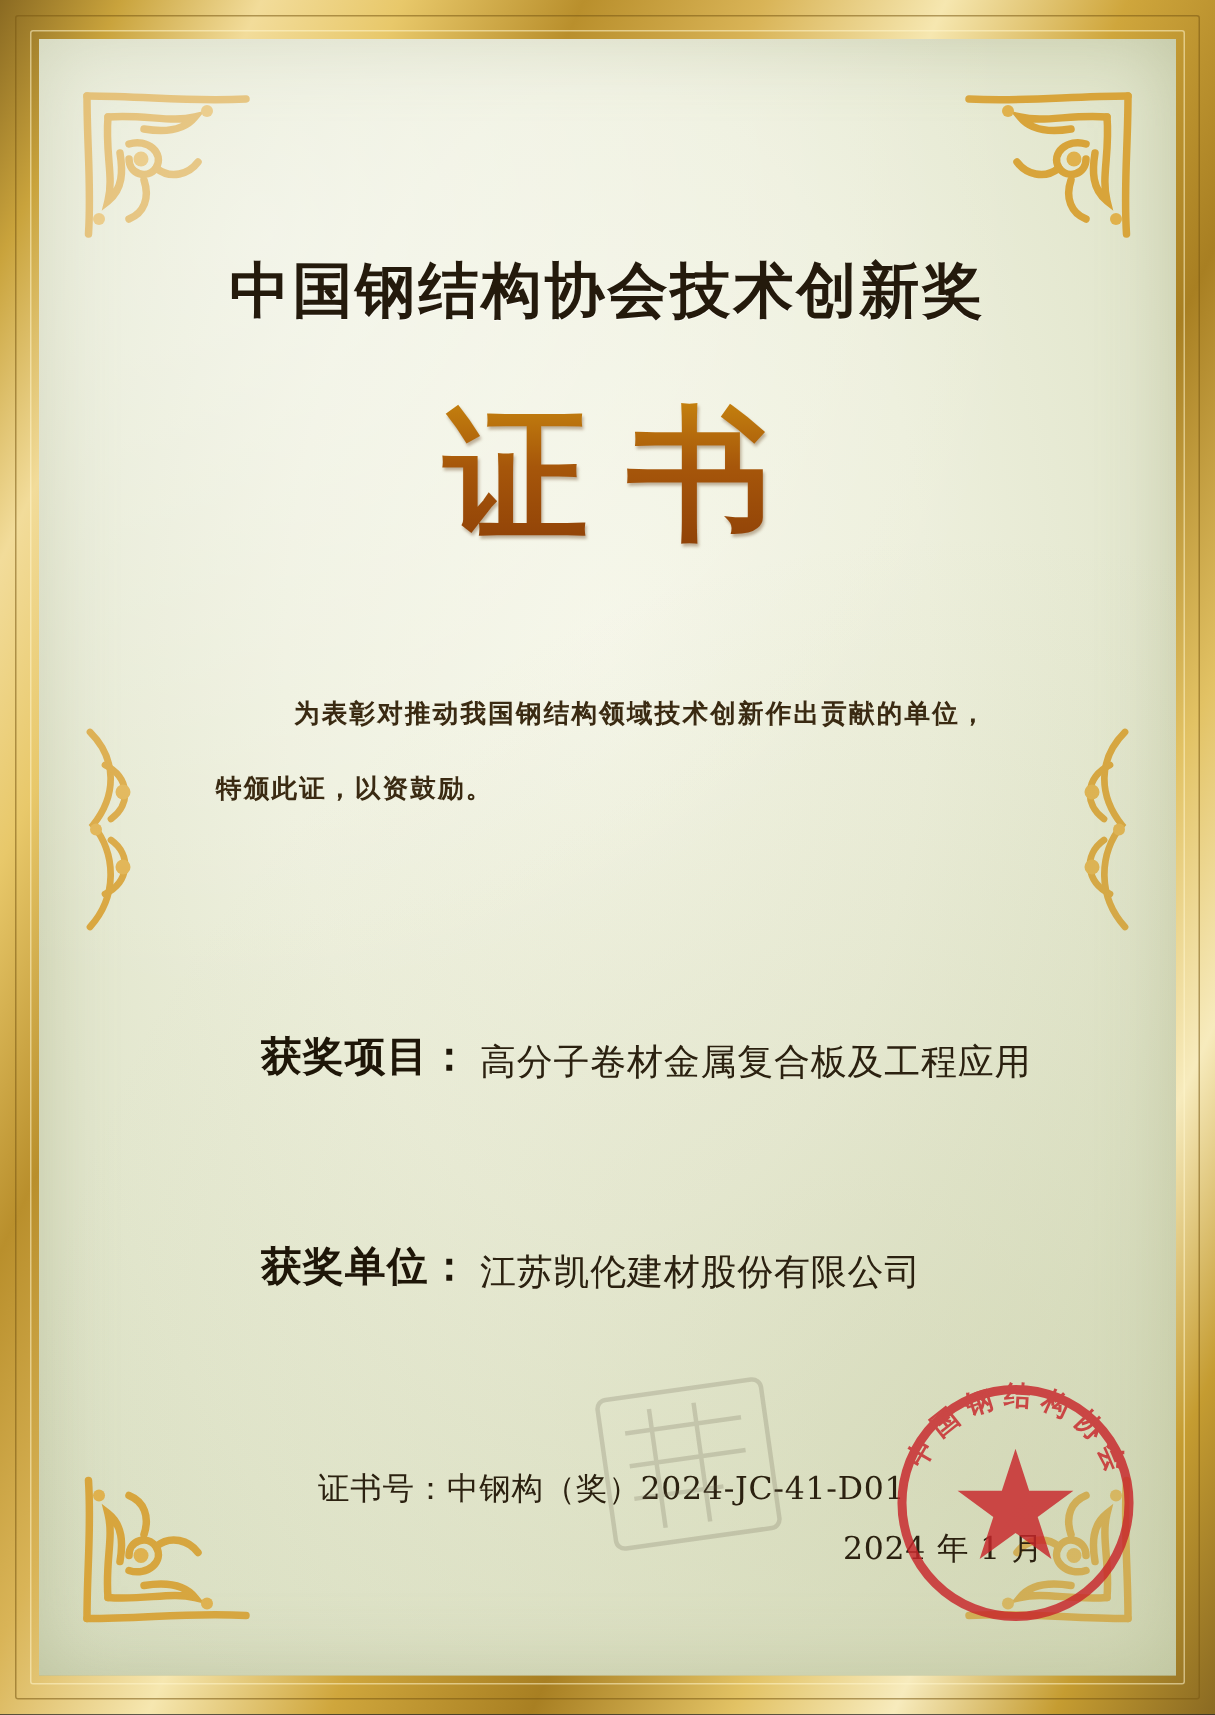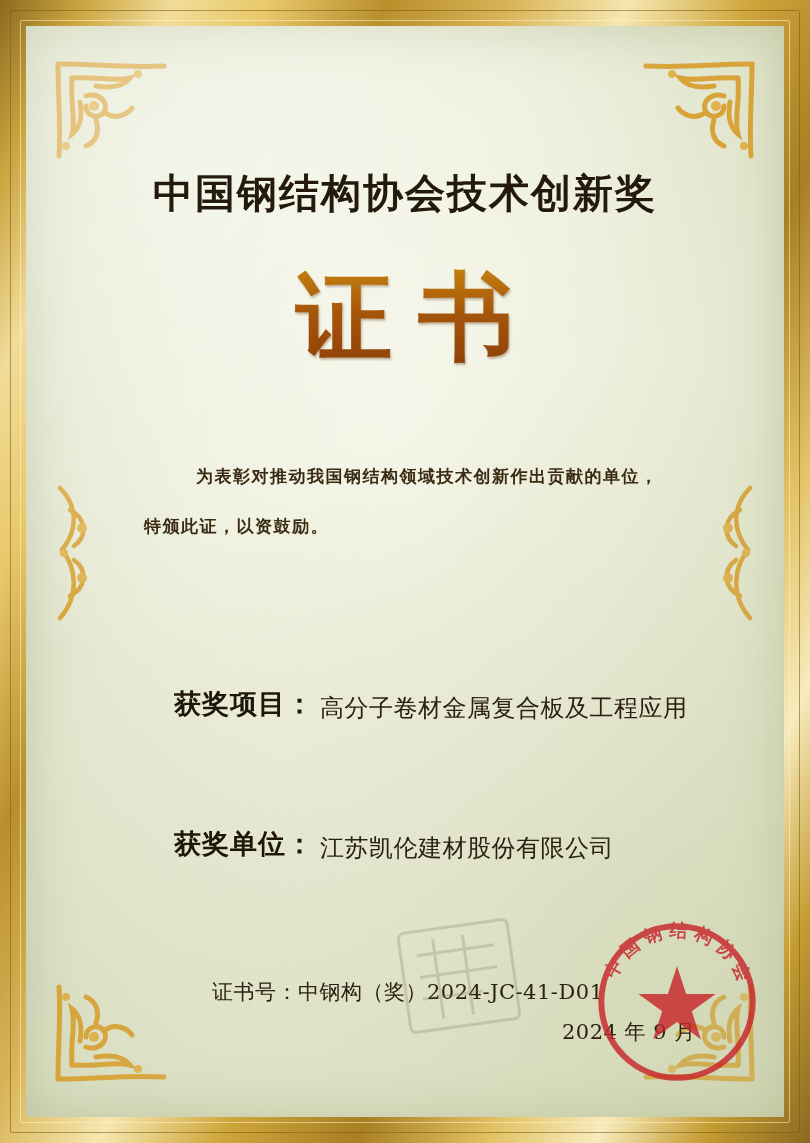--- a/index.html
+++ b/index.html
@@ -353,21 +353,21 @@
         <span class="field-value">高分子卷材金属复合板及工程应用</span>
       </div>
 
       <div class="field unit">
         <span class="field-label">获奖单位：</span>
         <span class="field-value">江苏凯伦建材股份有限公司</span>
       </div>
 
       <div class="cert-no">证书号：中钢构（奖）2024-JC-41-D01</div>
 
-      <div class="date">2024 年 9 月</div>
+      <div class="date">2024 年 1 月</div>
 
       <div class="seal-faint">
         <svg viewBox="0 0 130 120">
           <g fill="none" stroke="#6b6450" stroke-width="3">
             <rect x="10" y="10" width="110" height="100" rx="6"></rect>
             <path d="M26 34 h78 M26 56 h78 M26 78 h60"></path>
             <path d="M44 20 v80 M74 20 v80"></path>
           </g>
         </svg>
       </div>

